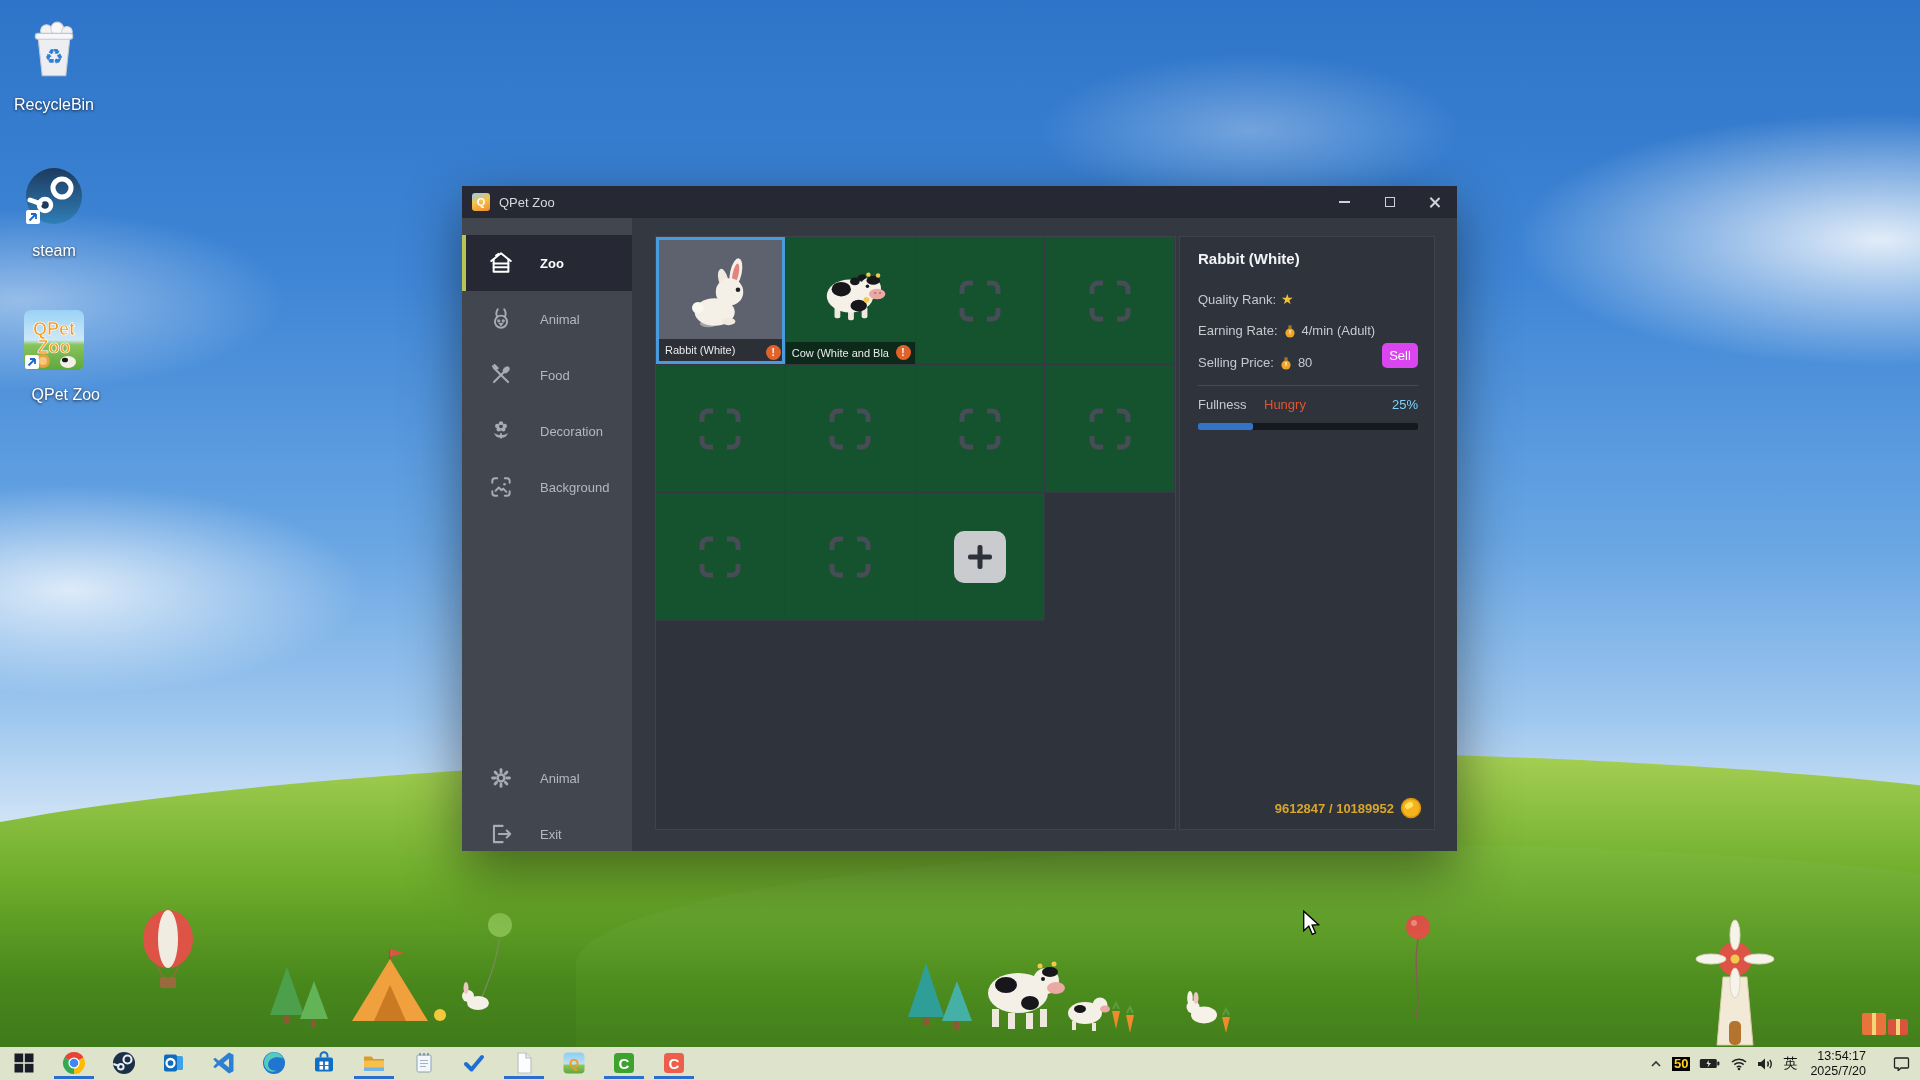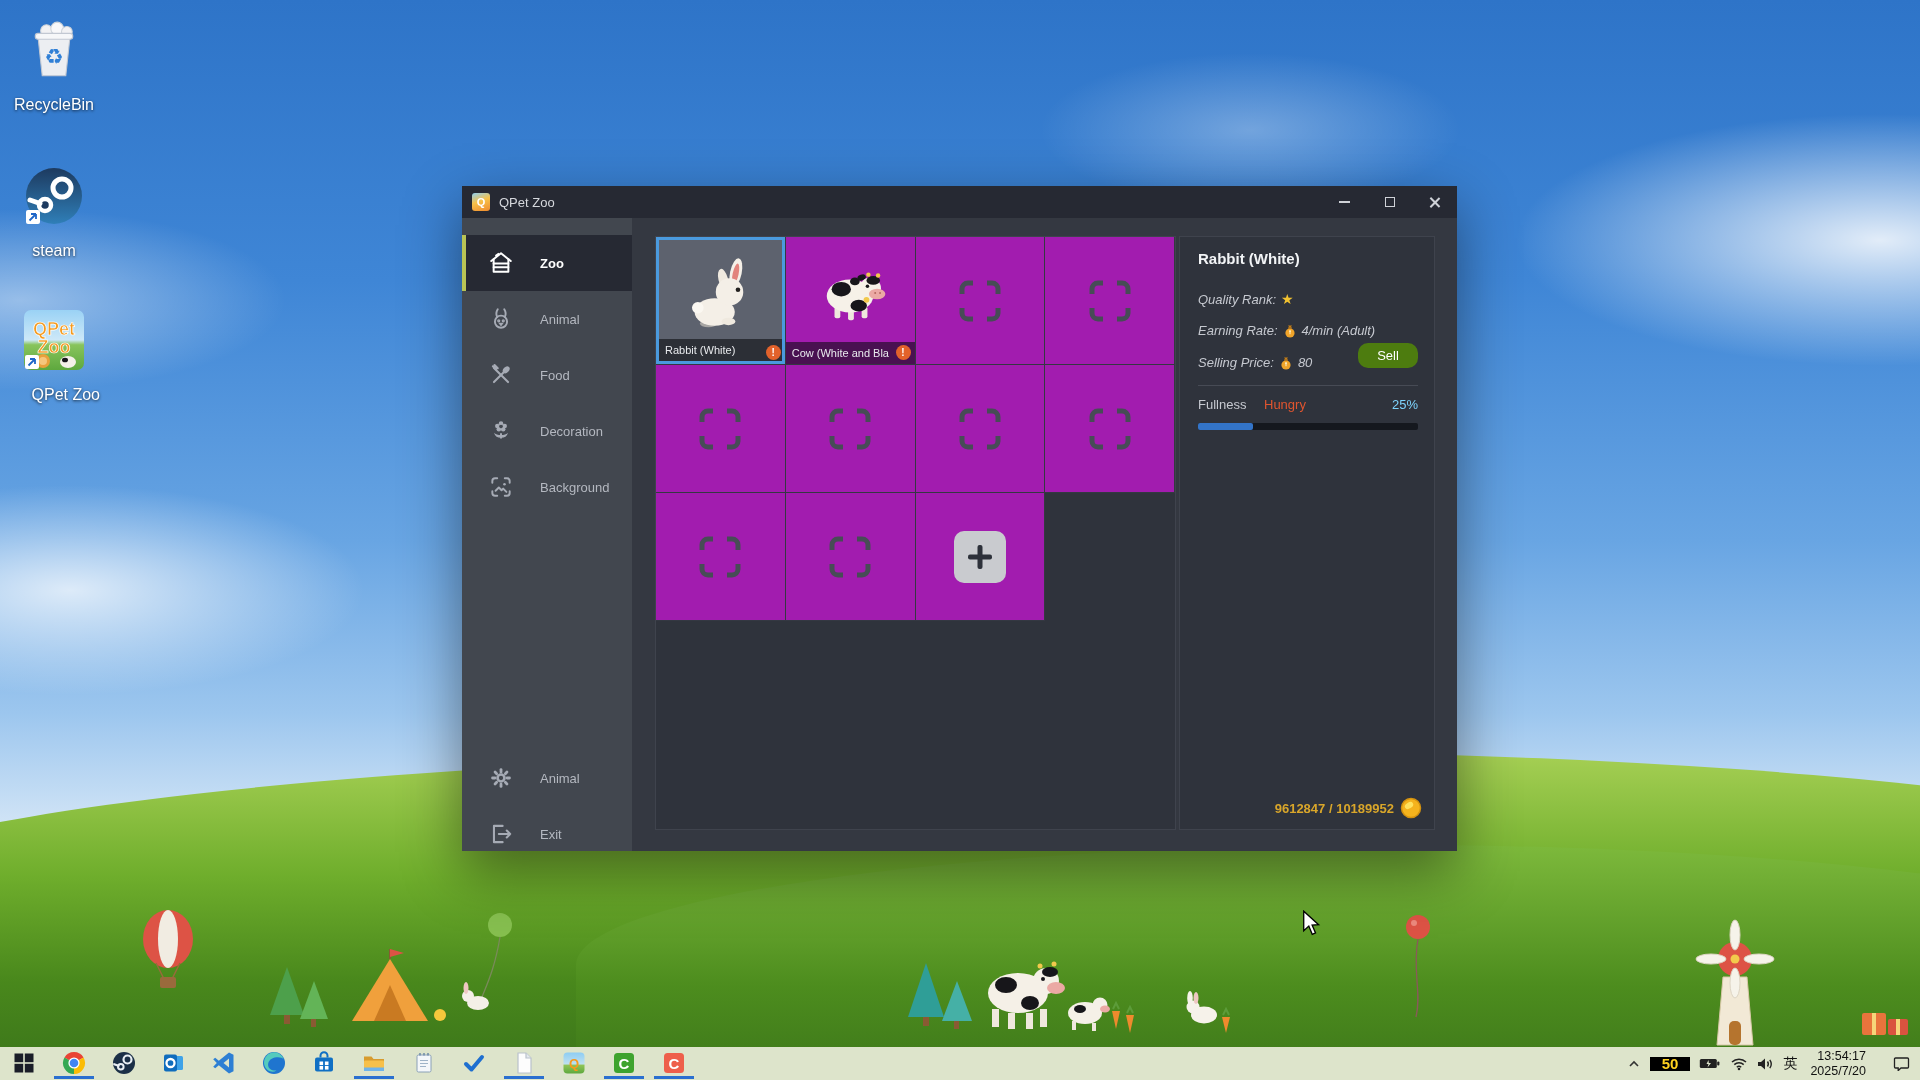--- a/index.html
+++ b/index.html
@@ -53,62 +53,62 @@
   .side-item .ic svg { width:26px; height:26px; display:block; }
   .side-item .tx { margin-left:26px; font-size:13px; color:#b4b8c0; }
   .side-item.active { background:#262933; }
   .side-item.active::before { content:""; position:absolute; left:0; top:0; bottom:0; width:4px; background:#b9c455; }
   .side-item.active .ic { color:#fff; }
   .side-item.active .tx { color:#fff; font-weight:bold; }
 
   
   #grid-box { position:absolute; left:193px; top:50px; width:521px; height:594px; background:#2f333c; border:1px solid #3f434d; }
   #grid-cells { display:flex; flex-wrap:wrap; align-content:flex-start; }
-  .cell { position:relative; width:25%; height:128px; background:#a21caf; border-right:1px solid #343842; border-bottom:1px solid #343842; }
+  .cell { position:relative; width:25%; height:128px; background:#14532d; border-right:1px solid #343842; border-bottom:1px solid #343842; }
   .cell.selected { background:#5d626e; box-shadow:inset 0 0 0 3px #4a9ade; z-index:2; }
   .cell .art { position:absolute; inset:0 0 14px 0; display:flex; align-items:center; justify-content:center; }
   .cell .brk { position:absolute; inset:0; display:flex; align-items:center; justify-content:center; }
   .strip { position:absolute; left:0; right:0; bottom:0; height:22px; background:rgba(8,10,14,.58);
            font-size:11px; color:#e8eaed; line-height:22px; padding:0 22px 0 6px; white-space:nowrap; overflow:hidden; }
   .cell.selected .strip { left:3px; right:3px; bottom:3px; }
   .badge { position:absolute; right:4px; bottom:4px; width:15px; height:15px; border-radius:50%; background:#e2622b;
            color:#fff; font-size:10px; font-weight:bold; text-align:center; line-height:15px; }
   .addbtn { position:absolute; left:50%; top:50%; transform:translate(-50%,-50%); width:52px; height:52px;
             background:#c9cbcf; border-radius:10px; }
   .addbtn::before,.addbtn::after { content:""; position:absolute; left:50%; top:50%; background:#2d313a; border-radius:2px; }
   .addbtn::before { width:24px; height:5px; transform:translate(-50%,-50%); }
   .addbtn::after  { width:5px; height:24px; transform:translate(-50%,-50%); }
 
   
   #detail { position:absolute; left:717px; top:50px; width:256px; height:594px; background:#2f333c; border:1px solid #3f434d; font-size:13px; color:#c6c9d0; }
   #d-title { position:absolute; left:18px; top:13px; font-size:15px; font-weight:bold; color:#f2f4f6; }
-  .d-row { position:absolute; left:18px; display:flex; align-items:center; gap:5px;font-style:italic; }
+  .d-row { position:absolute; left:18px; display:flex; align-items:center; gap:5px; }
   #d-star { color:#f2c230; font-size:14px; }
   .bag { width:14px; height:14px; display:inline-block; }
   .bag svg { width:14px; height:14px; display:block; }
-  #sell { position:absolute; right:16px; top:106px; width:60px; height:25px; background:#4d7c0f; border-radius:10px;
+  #sell { position:absolute; right:16px; top:106px; width:36px; height:25px; background:#d946ef; border-radius:5px;
           color:#fff; font-size:13px; display:flex; align-items:center; justify-content:center; }
   #d-div { position:absolute; left:18px; right:16px; top:148px; height:1px; background:#474b55; }
   #d-full-label { position:absolute; left:18px; top:160px; }
   #d-full-state { position:absolute; left:84px; top:160px; color:#e0552f; }
   #d-full-pct { position:absolute; right:16px; top:160px; color:#7dd3fc; }
   #bar { position:absolute; left:18px; right:16px; top:186px; height:7px; background:#15181e; border-radius:2px; }
   #bar-fill { height:100%; width:0; background:#3374c8; border-radius:2px; }
   #money { position:absolute; right:12px; bottom:10px; display:flex; align-items:center; gap:6px; }
   #money-tx { color:#d9a62a; font-weight:bold; font-size:13px; }
   #coin svg { width:22px; height:22px; display:block; }
 
   
   #taskbar { position:absolute; left:0; bottom:0; width:1920px; height:33px; background:#dde4cb; z-index:10; }
   #tb-icons { position:absolute; left:11px; top:3px; display:flex; gap:24px; }
   .tb-item { position:relative; width:26px; height:26px; }
   .tb-item svg { width:26px; height:26px; display:block; }
   .tb-ind { position:absolute; left:-7px; bottom:-3px; width:40px; height:3px; background:#2a6fd0; }
   #tray { position:absolute; right:10px; top:0; height:33px; display:flex; align-items:center; gap:9px; color:#111; }
-  #batt50 { background:#000; color:#ffd21f; font-size:15px; font-weight:bold; padding:1px 12px; line-height:12px; }
+  #batt50 { background:#000; color:#ffd21f; font-size:13px; font-weight:bold; padding:1px 2px; line-height:12px; }
   #clock { text-align:right; font-size:12.5px; line-height:15px; margin:0 4px; }
   .trayic svg { display:block; }
 
   
   #cursor { position:absolute; left:1300px; top:910px; z-index:50; pointer-events:none; }
 </style>
 </head>
 <body>
 
 <div id="sky"></div>

